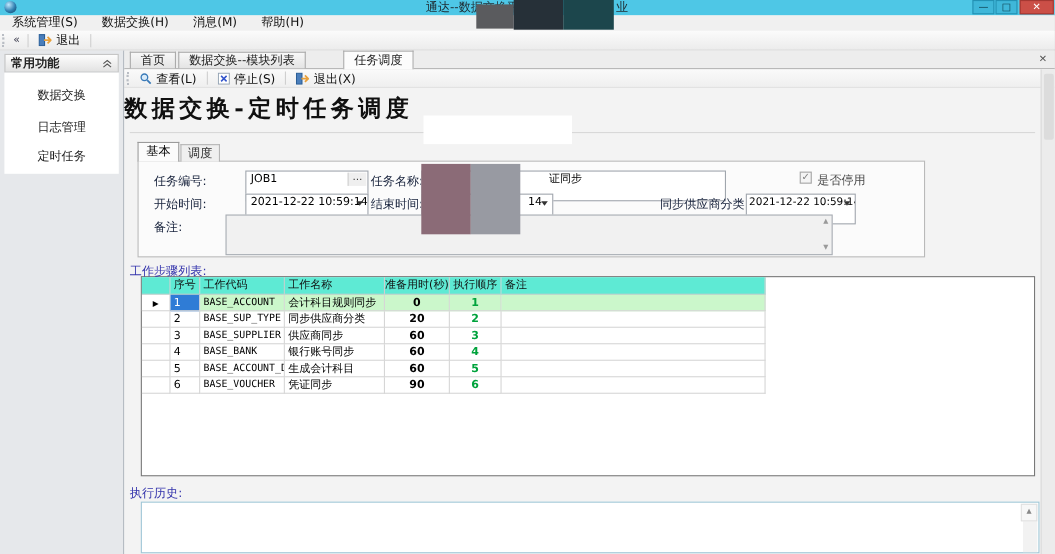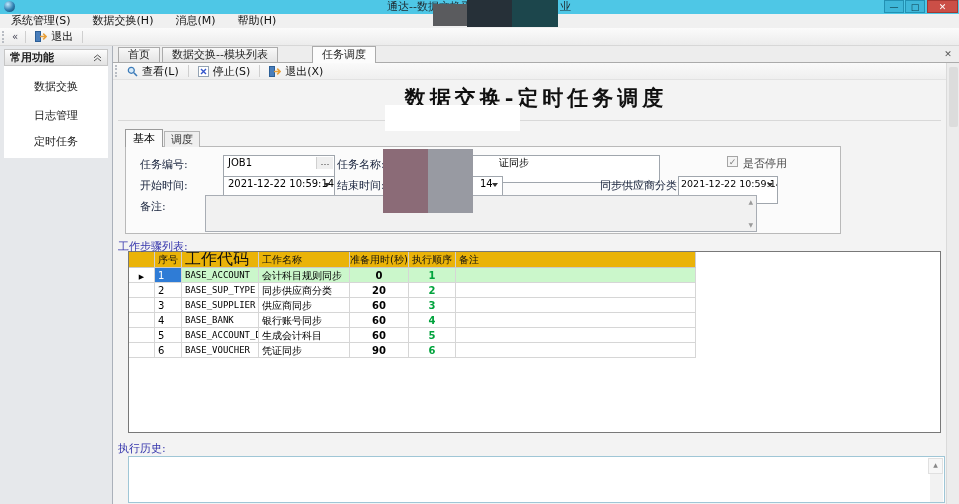--- a/index.html
+++ b/index.html
@@ -50,21 +50,21 @@
   .tab{height:14px;line-height:14px;padding:0 9px;margin-right:2px;font-size:11px;color:#222;
        background:linear-gradient(#F8F8F8,#E4E4E4);border:1px solid #ABABAB;border-bottom:none;}
   .tab.active{height:16px;line-height:16px;background:#FCFCFC;margin-bottom:-1px;z-index:2;position:relative;margin-left:32px;}
   .tab-close{left:942px;top:48px;width:12px;height:12px;color:#555;font-size:9px;line-height:12px;text-align:center;}
 
   .toolbar2{left:113px;top:63px;width:846px;height:17px;background:linear-gradient(#FAFAFA,#EFEFEF);
             border-bottom:1px solid #E2E2E2;display:flex;align-items:center;}
 
   
   .content-bg{left:113px;top:80px;width:846px;height:424px;background:#F3F3F3;}
-  .pagetitle{left:113px;top:84px;width:846px;text-align:center;
+  .pagetitle{left:113px;top:84px;width:846px;
              font-family:"DejaVu Serif","Liberation Serif",serif;font-weight:bold;font-size:21px;
              letter-spacing:4px;color:#101010;z-index:5;}
   .hsep{left:118px;top:120px;width:823px;height:1px;background:#D8D8D8;}
 
   .ftab{z-index:4;text-align:center;}
   .ftab-basic{left:125px;top:129px;width:38px;height:18px;line-height:18px;background:#FBFBFB;
               border:1px solid #9B9B9B;border-bottom:none;color:#000;font-family:Liberation Mono, monospace;}
   .ftab-sched{left:164px;top:131px;width:36px;height:16px;line-height:16px;background:#EFEFEF;
               border:1px solid #B5B5B5;border-bottom:none;color:#333;}
   .groupbox{left:125px;top:146px;width:716px;height:88px;background:#FBFBFB;border:1px solid #B9B9B9;}
@@ -83,21 +83,21 @@
   .scrollglyph{position:absolute;right:3px;font-size:6px;color:#9a9a9a;line-height:6px;}
 
   .sectlabel{color:#3434AC;z-index:3;}
 
   
   .gridwrap{left:128px;top:251px;width:813px;height:182px;background:#FFFFFF;border:1px solid #787878;}
   .grow{display:flex;height:15px;}
   .grow.header{height:16px;}
   .gcell{box-sizing:border-box;border-right:1px solid #D6D6D6;border-bottom:1px solid #D6D6D6;
          padding-left:3px;line-height:15px;font-size:10px;overflow:hidden;white-space:nowrap;color:#000;}
-  .header .gcell{background:#eab308;border-right:1px solid #CFCFCF;border-bottom:1px solid #C9C9C9;
+  .header .gcell{background:#5eead4;border-right:1px solid #CFCFCF;border-bottom:1px solid #C9C9C9;
                  line-height:16px;font-size:10px;color:#111;}
   .c-sel{width:26px;padding-left:0;text-align:center;}
   .c-no{width:27px;}
   .c-code{width:77px;font-family:"DejaVu Sans Mono","Liberation Mono",monospace;font-size:9px;}
   .c-name{width:91px;}
   .c-prep{width:59px;text-align:center;padding-left:0;font-weight:bold;}
   .c-order{width:47px;text-align:center;padding-left:0;font-weight:bold;color:#00A33C;}
   .c-rem{width:240px;}
   .row-sel .gcell{background:#CBF7CB;}
   .row-sel .c-no{background:#2F7CD6;color:#FFFFFF;}
@@ -251,21 +251,21 @@
   </div>
 
   <div class="abs redact r-mauve"></div>
   <div class="abs redact r-gray2"></div>
 
   <div class="abs sectlabel" style="left:118px;top:239px;">工作步骤列表:</div>
   <div class="abs gridwrap">
     <div class="grow header">
       <div class="gcell c-sel"></div>
       <div class="gcell c-no">序号</div>
-      <div class="gcell c-code" style="font-family:Liberation Mono, monospace;font-size:16px;">工作代码</div>
+      <div class="gcell c-code" style="font-family:Liberation Serif, serif;font-size:10px;">工作代码</div>
       <div class="gcell c-name">工作名称</div>
       <div class="gcell c-prep" style="font-weight:normal;">准备用时(秒)</div>
       <div class="gcell c-order" style="font-weight:normal;color:#111;">执行顺序</div>
       <div class="gcell c-rem">备注</div>
     </div>
 
     <div class="grow row-sel">
       <div class="gcell c-sel"><span class="marker">▶</span></div>
       <div class="gcell c-no">1</div>
       <div class="gcell c-code">BASE_ACCOUNT</div>

